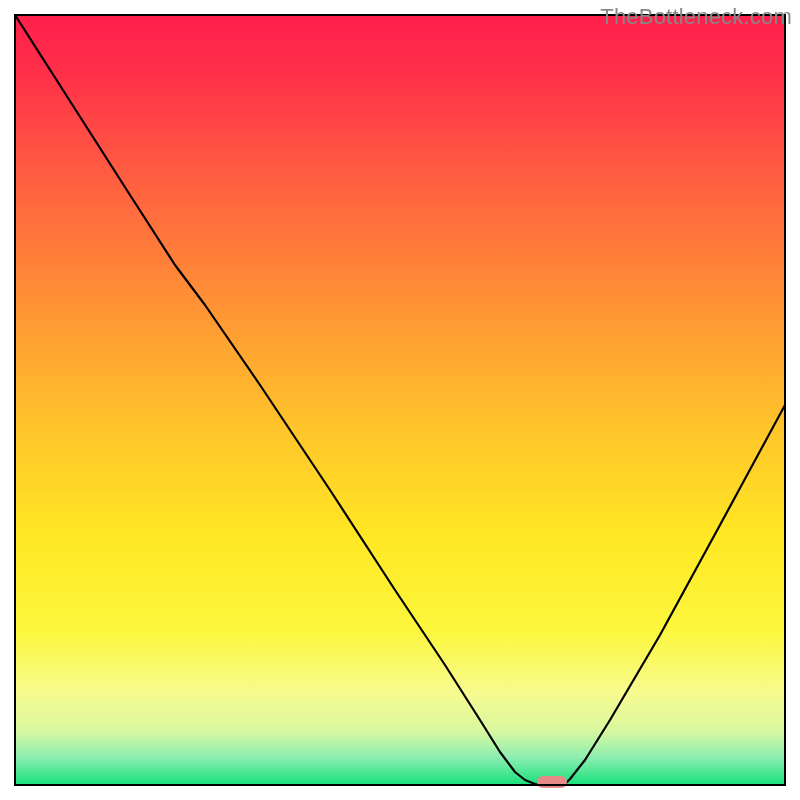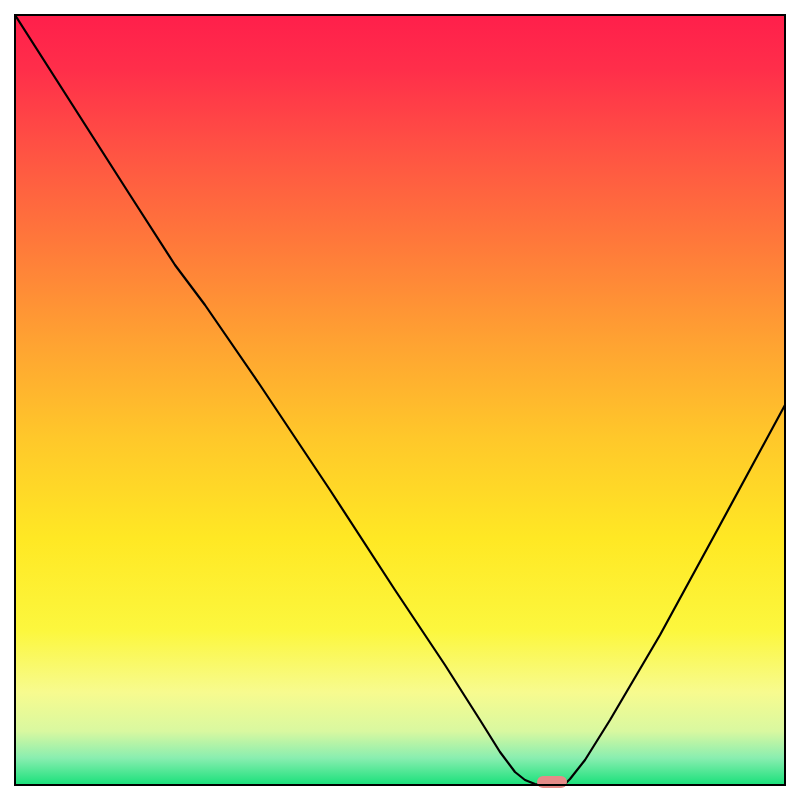--- a/index.html
+++ b/index.html
@@ -59,13 +59,14 @@
 
     <g id="curve-group" clip-path="url(#plot-clip)">
       <path id="curve-path" fill="none" d="M15 15 L130 195 L175 265 L205 305 L260 385 L330 490 L395 590 L445 665 L480 720 L500 752 L515 772 L525 780 L535 784 L548 785 L565 784 L570 779 L585 760 L610 720 L660 635 L720 525 L785 405" stroke="#000000" stroke-width="2.2" stroke-linejoin="round" stroke-linecap="round"></path>
     </g>
 
     <rect id="marker-rect" x="537" y="776" width="30" height="12" rx="6" ry="6" fill="#e58b88"></rect>
 
     <rect id="frame-rect" fill="none" x="15" y="15" width="770" height="770" stroke="#000000" stroke-width="2"></rect>
   </svg>
 
+  <div class="watermark">TheBottleneck.com</div>
 </div>
 
 </body></html>

